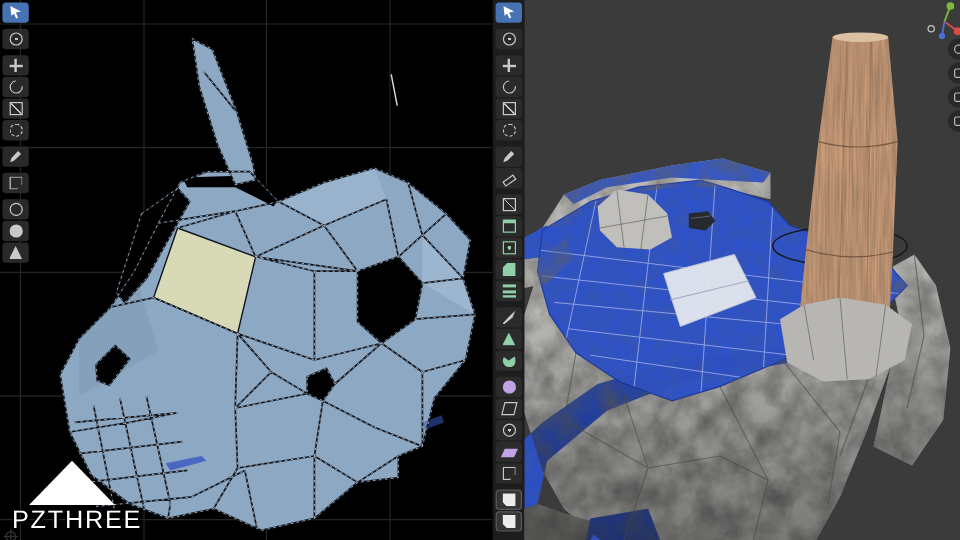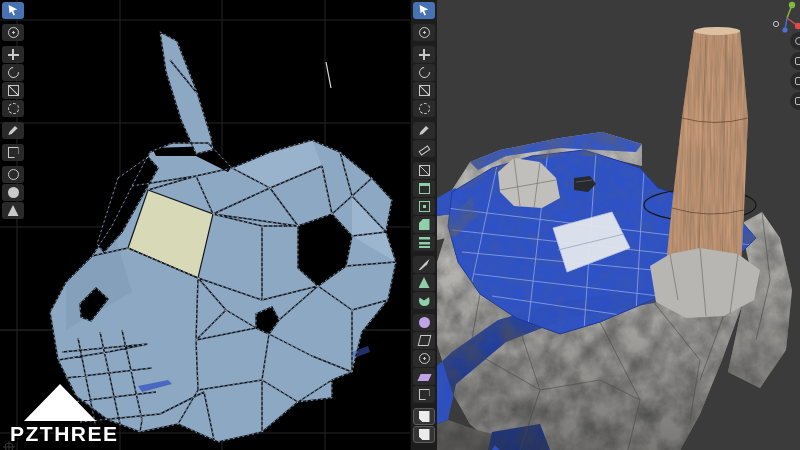--- a/index.html
+++ b/index.html
@@ -54,21 +54,21 @@
   #gizmo{position:absolute;left:772px;top:0px;z-index:25;}
   .vbtn{position:absolute;left:790px;width:18px;height:18px;border-radius:50%;
         background:rgba(40,40,40,.9);z-index:25;display:flex;align-items:center;justify-content:center;color:#b9b9b9;}
   .vbtn .gg{width:8px;height:8px;border:1px solid currentColor;border-radius:50%;box-sizing:border-box;}
   .vbtn .gg.sq{border-radius:2px;}
 
   
   #watermark{position:absolute;left:10px;top:384px;z-index:40;pointer-events:none;}
   #wm-tri{width:72px;height:37px;margin-left:14px;background:#fff;
           clip-path:polygon(50% 0,100% 100%,0 100%);filter:drop-shadow(2px 2px 0 #000);}
-  #wm-text{font-size:21px;font-weight:bold;color:#fff;letter-spacing:1.5px;margin-top:1px;
+  #wm-text{font-size:21px;font-weight:normal;color:#fff;letter-spacing:1.5px;margin-top:1px;
            text-shadow:2px 2px 0 #000,-1px -1px 0 #000,1px -1px 0 #000,-1px 1px 0 #000,2px 0 0 #000,0 2px 0 #000;}
 </style>
 </head>
 <body>
 
 <div id="app">
 
   <div id="uv-viewport">
     <svg width="410" height="450" viewBox="0 0 410 450">
 

